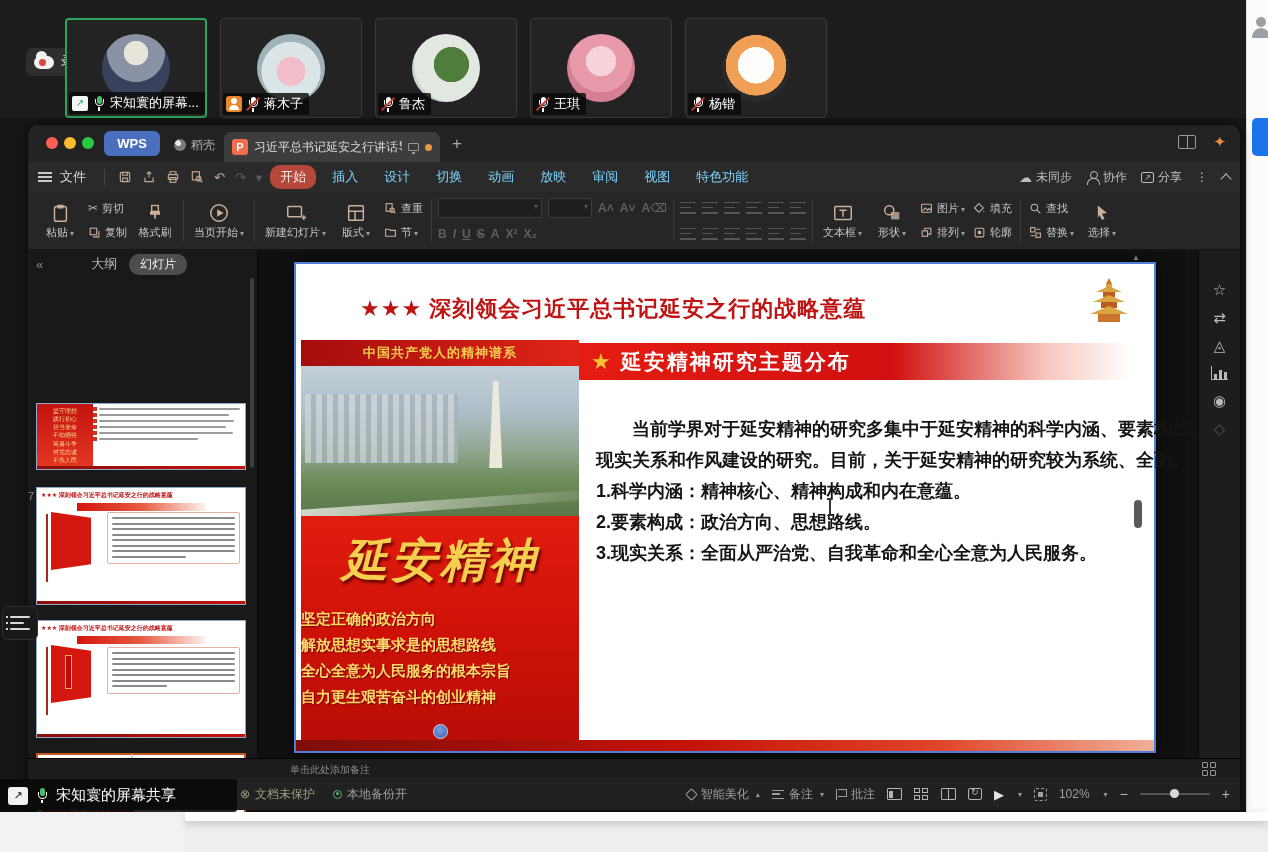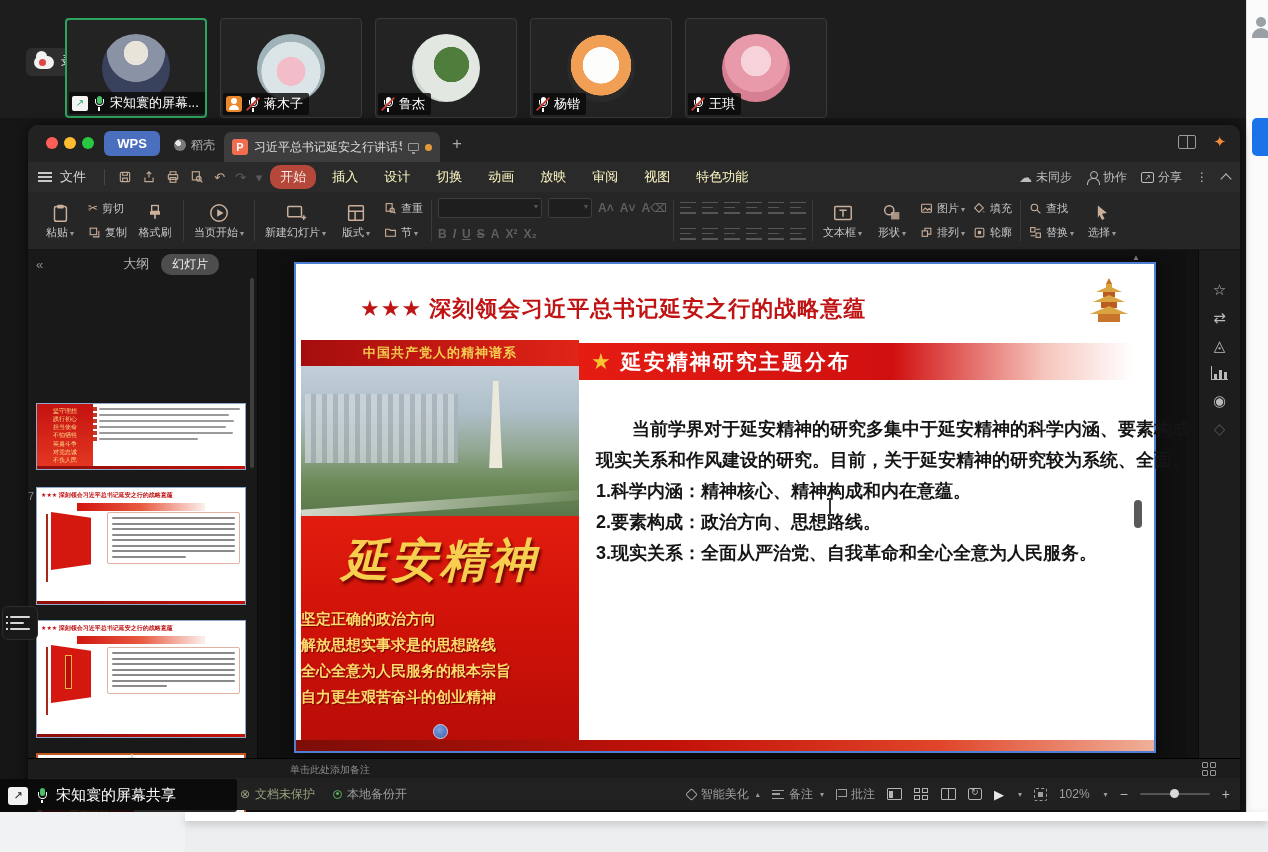--- a/index.html
+++ b/index.html
@@ -64,21 +64,21 @@
 #tb-spark{position:absolute;right:14px;top:8px;color:#f08a3c;font-size:15px}
 
 #menubar{position:absolute;left:0;top:37px;width:100%;height:30px;background:#2a2a2a;display:flex;align-items:center;padding:0 10px;font-size:13px;color:#d6d6d6}
 .hamb{width:14px;height:10px;border-top:2px solid #c9c9c9;border-bottom:2px solid #c9c9c9;position:relative;margin-right:8px}
 .hamb::after{content:"";position:absolute;left:0;top:2px;width:100%;height:2px;background:#c9c9c9}
 #menu-file{margin-right:10px}
 .vsep{width:1px;height:16px;background:#454545;margin:0 8px}
 .qicon{color:#c0a894;font-size:13px;margin:0 5px;display:flex;align-items:center}
 .qicon svg{display:block}
 .qicon.dim{color:#5a5a5a}
-.mtab{padding:3px 10px;margin:0 3px;border-radius:10px;color:#fef9c3;cursor:default}
+.mtab{padding:3px 10px;margin:0 3px;border-radius:10px;color:#7dd3fc;cursor:default}
 .mtab.active{background:#b5483a;color:#f7ece8}
 #menu-right{margin-left:auto;display:flex;align-items:center;gap:14px;color:#bdbdbd;font-size:12px}
 #menu-right .mr{display:flex;align-items:center;gap:4px}
 .chev-up{width:8px;height:8px;border-left:1.5px solid #bbb;border-top:1.5px solid #bbb;transform:rotate(45deg);margin-top:3px}
 .sharr{position:relative;width:13px;height:11px;border:1px solid #bdbdbd;border-radius:2px;font-size:8px;line-height:9px;text-align:center}
 .coopico{position:relative;width:13px;height:13px}
 .coopico::before{content:"";position:absolute;left:3.5px;top:0;width:6px;height:6px;border-radius:50%;border:1.2px solid #bdbdbd}
 .coopico::after{content:"";position:absolute;left:1px;top:7px;width:11px;height:6px;border-radius:6px 6px 0 0;border:1.2px solid #bdbdbd;border-bottom:none}
 
 
@@ -100,21 +100,21 @@
 .bars{width:16px;height:12px;display:flex;flex-direction:column;justify-content:space-between}
 .bars i{display:block;height:1.5px;background:#565656}
 .bars i:nth-child(2){width:70%}
 .g-vert{display:flex;flex-direction:column;justify-content:center;gap:3px}
 
 
 #content{position:absolute;left:0;top:125px;width:100%;height:508px;background:#121212}
 #sidebar{position:absolute;left:0;top:0;width:230px;height:100%;background:#191919;border-right:1px solid #0a0a0a}
 #sb-head{position:absolute;left:0;top:0;width:100%;height:28px;display:flex;align-items:center;font-size:13px;color:#b5b5b5}
 #sb-collapse{margin-left:8px;color:#8a8a8a}
-#sb-outline{margin-left:80px}
+#sb-outline{margin-left:48px}
 #sb-slides{margin-left:12px;background:#4d4d4d;color:#efefef;border-radius:10px;padding:2px 11px;font-size:12px}
 .thumb{position:absolute;left:8px;width:210px;background:#fff;border:1px solid #8fa8cc;overflow:hidden}
 .thumb .ttl{font-size:6px;color:#c01414;font-weight:bold;white-space:nowrap;overflow:hidden;padding:3px 4px 1px}
 .thumb .bstrip{position:absolute;left:0;bottom:0;width:100%;height:3px;background:linear-gradient(90deg,#8d0f0a,#c41208)}
 #t9{border:2px solid #c2571f}
 .tnum{position:absolute;left:-2px;width:10px;text-align:center;color:#8a8a8a;font-size:11px}
 #t6 .band{position:absolute;left:0;top:0;width:56px;height:64px;background:linear-gradient(180deg,#c41210,#e43822);display:flex;flex-direction:column;justify-content:space-around;padding:3px 2px}
 #t6 .band span{color:#ffd98a;font-size:6px;line-height:7px;text-align:center;white-space:nowrap}
 #t6 .rows{position:absolute;left:62px;top:4px;right:5px}
 .row-ln{height:2px;background:#9a9a9a;border-radius:1px;margin-bottom:4px;position:relative}
@@ -275,41 +275,41 @@
               <span class="mic muted">
                 <i class="cap"></i>
                 <i class="arc"></i>
                 <i class="stem"></i>
                 <i class="slash"></i>
               </span>
               <span>鲁杰</span>
             </div>
           </div>
           <div class="tile">
+            <div class="avatar av-girl"></div>
+            <div class="tile-label">
+              <span class="mic muted">
+                <i class="cap"></i>
+                <i class="arc"></i>
+                <i class="stem"></i>
+                <i class="slash"></i>
+              </span>
+              <span>王琪</span>
+            </div>
+          </div>
+          <div class="tile">
             <div class="avatar av-puppy"></div>
             <div class="tile-label">
               <span class="mic muted">
                 <i class="cap"></i>
                 <i class="arc"></i>
                 <i class="stem"></i>
                 <i class="slash"></i>
               </span>
               <span>杨锴</span>
-            </div>
-          </div>
-          <div class="tile">
-            <div class="avatar av-girl"></div>
-            <div class="tile-label">
-              <span class="mic muted">
-                <i class="cap"></i>
-                <i class="arc"></i>
-                <i class="stem"></i>
-                <i class="slash"></i>
-              </span>
-              <span>王琪</span>
             </div>
           </div>
         </div>
     </div>
 
     <div id="wps">
       <div id="titlebar">
         <span class="tl" id="tl-close"></span>
         <span class="tl" id="tl-min"></span>
         <span class="tl" id="tl-max"></span>

